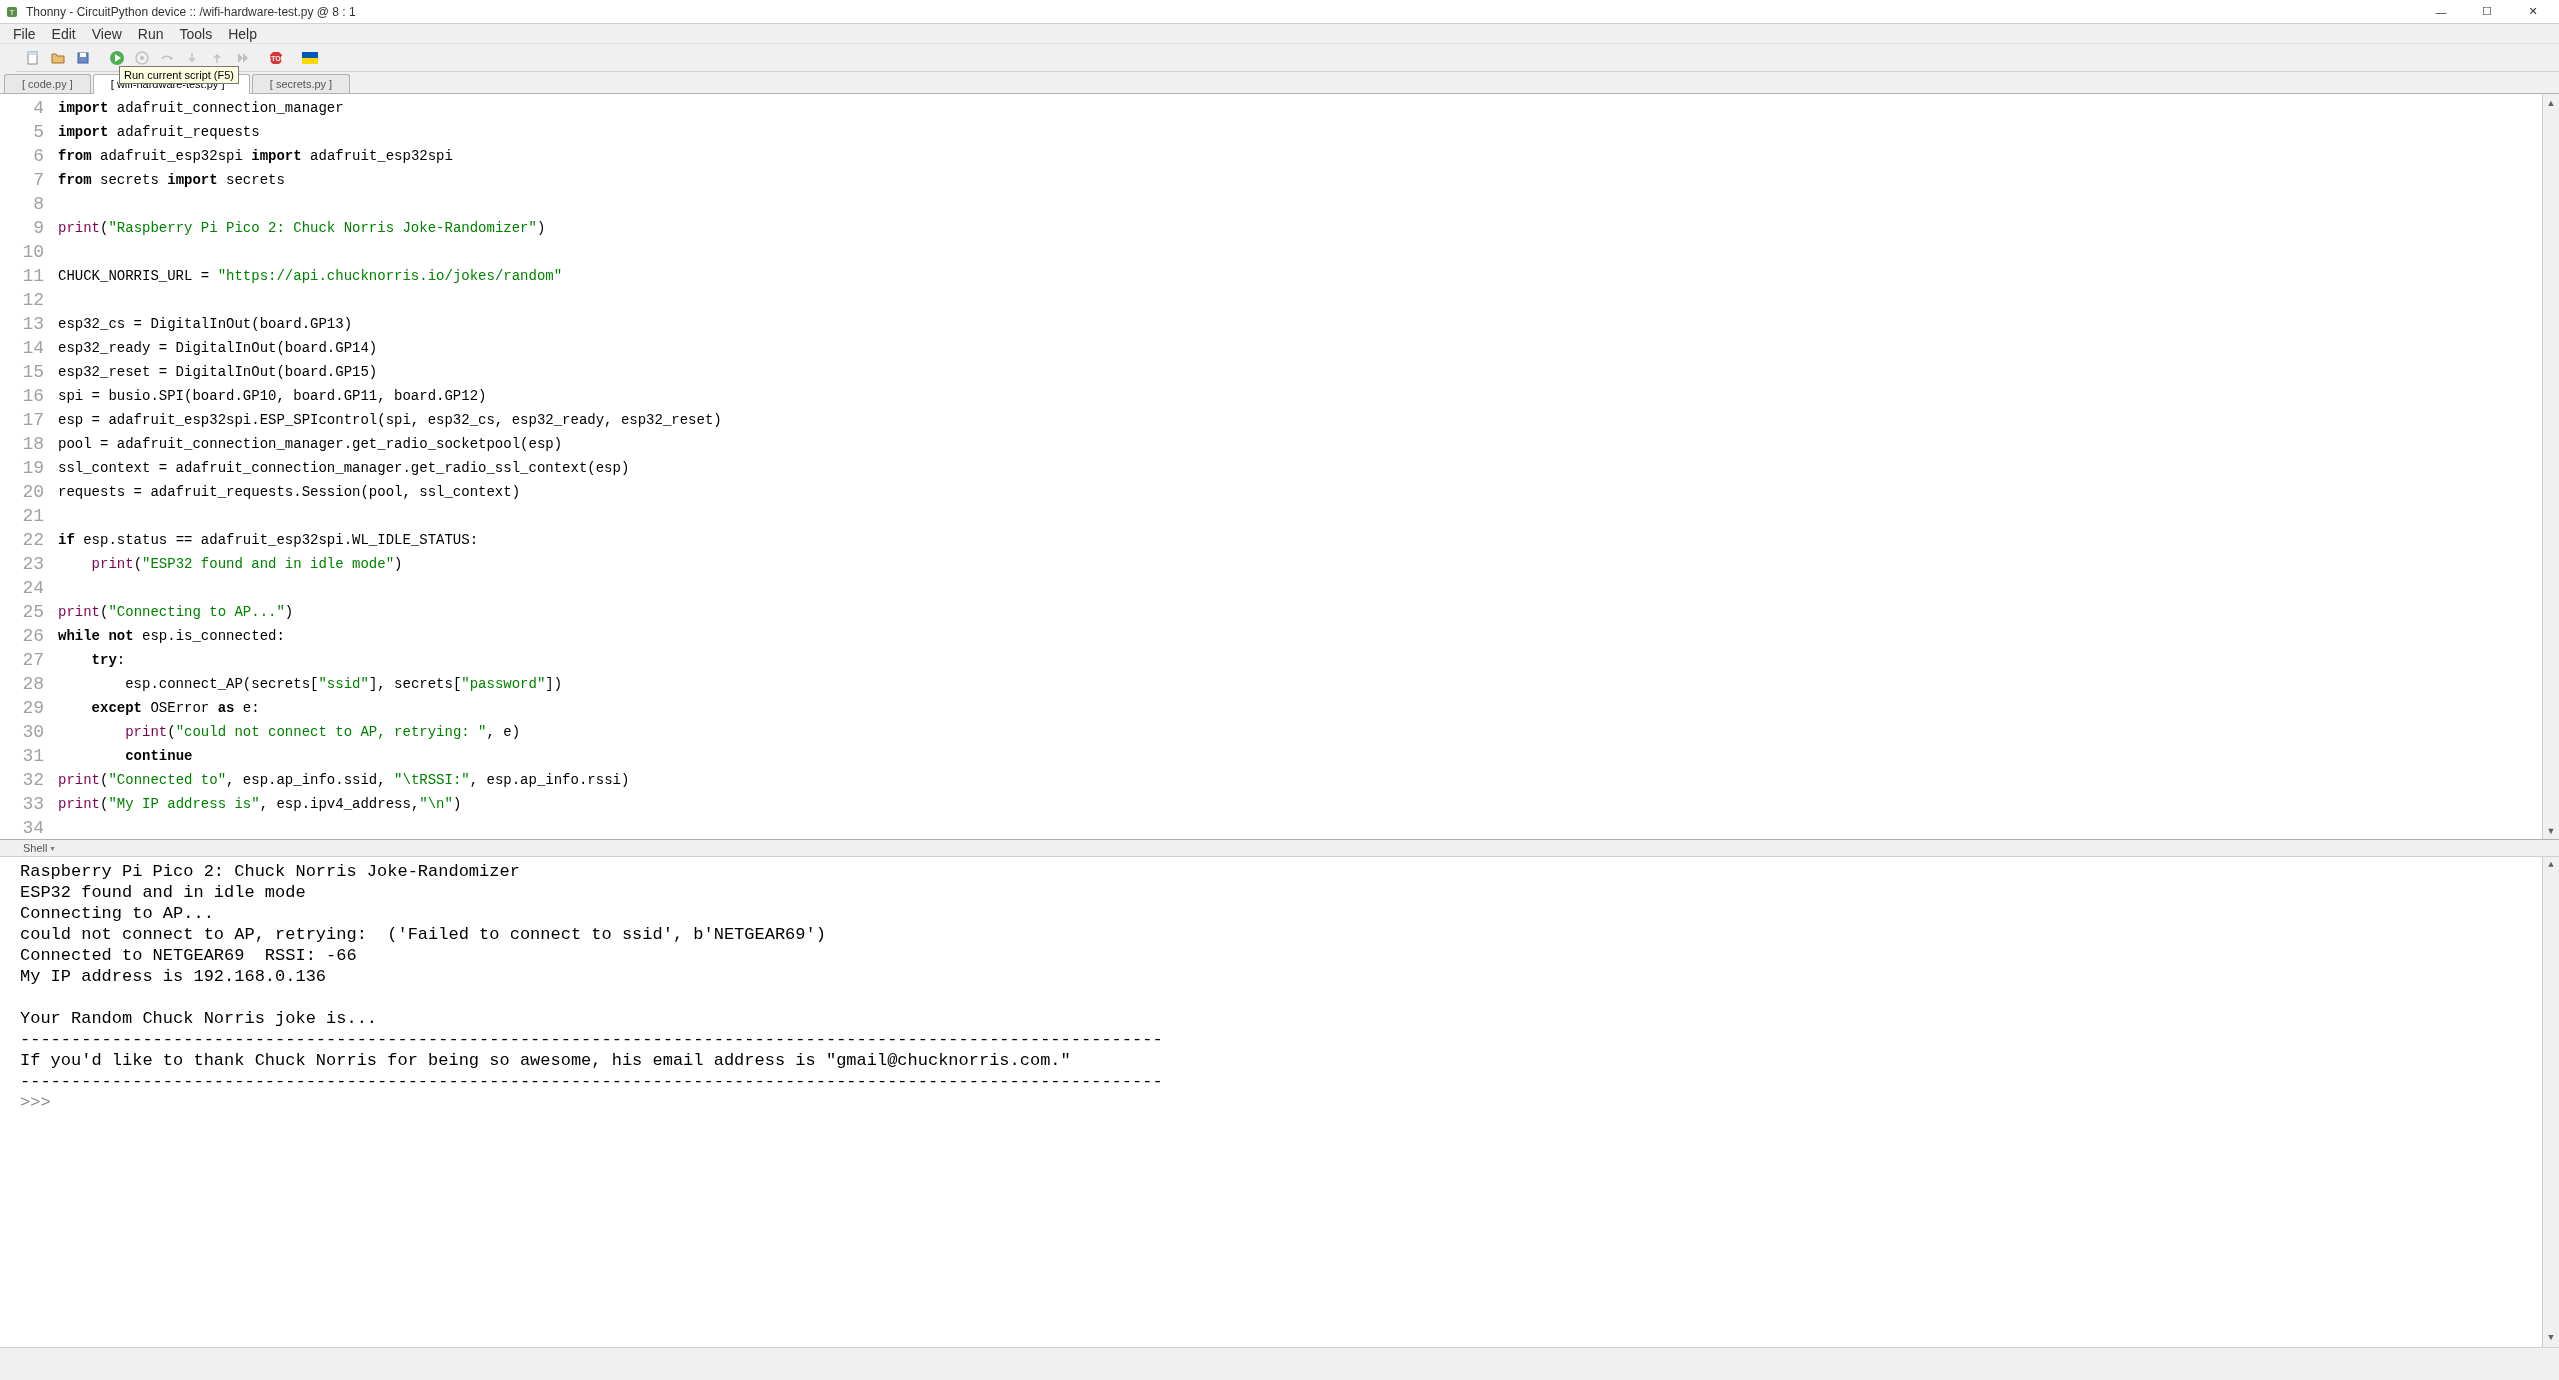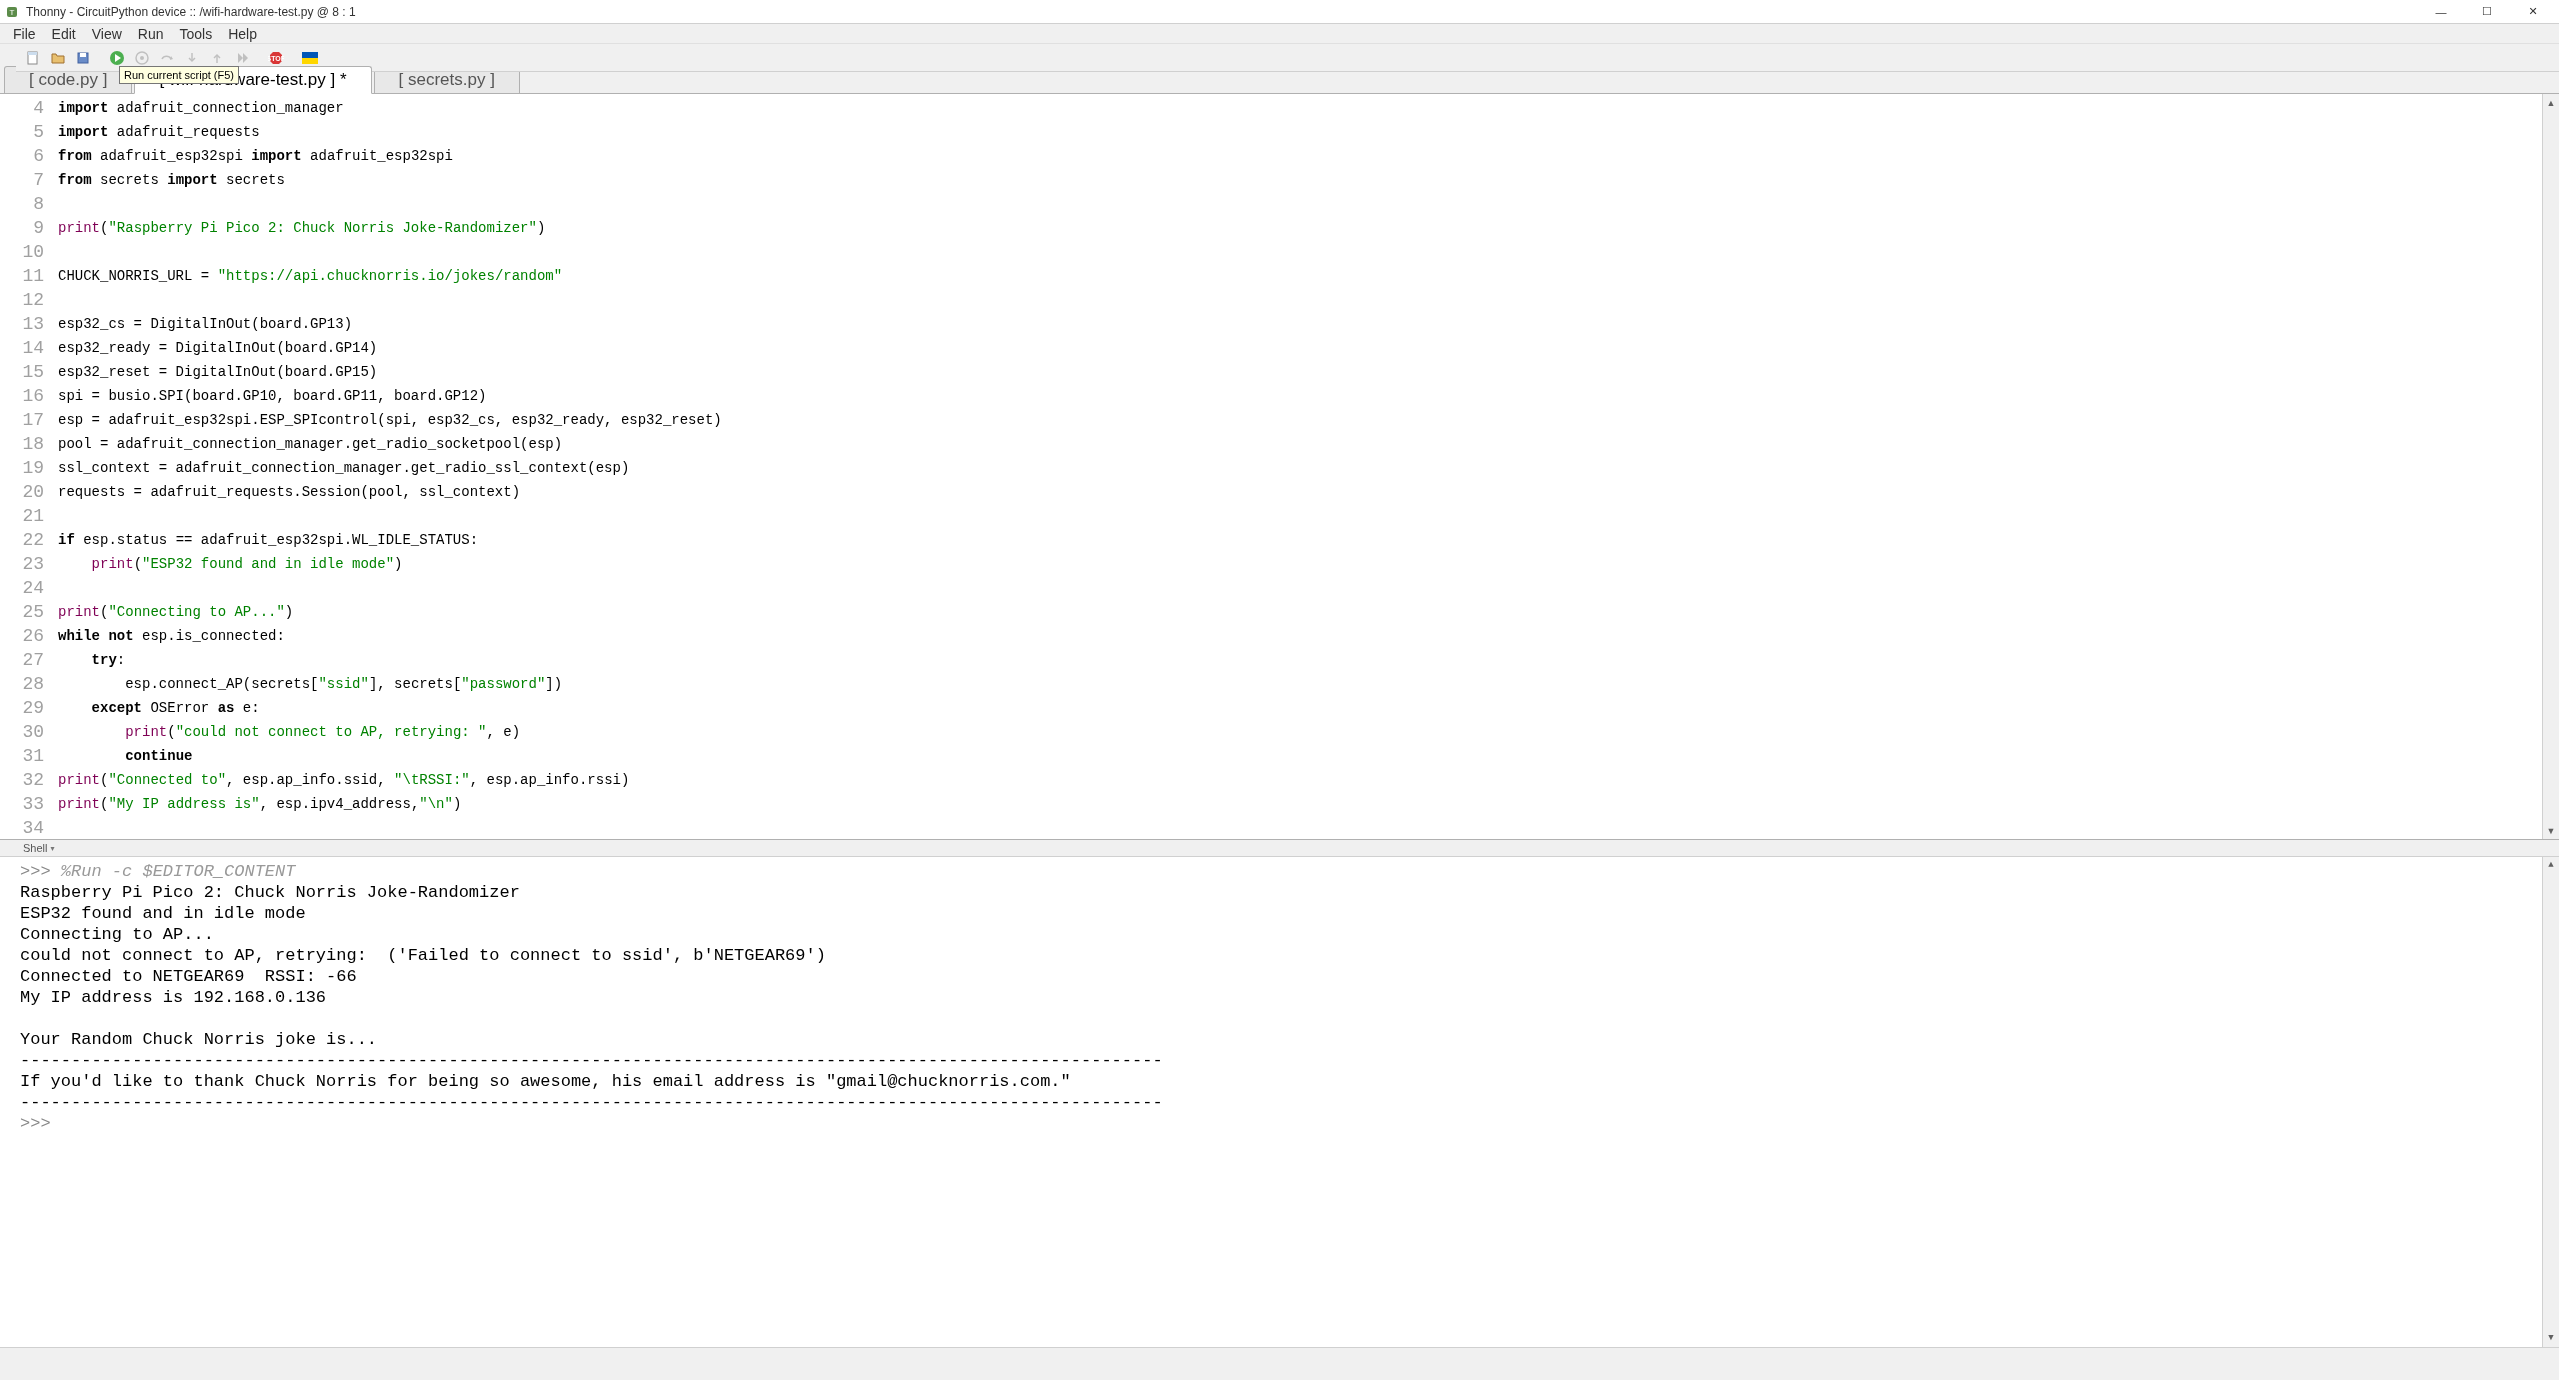--- a/index.html
+++ b/index.html
@@ -99,22 +99,22 @@
     }
     .tabs {
       height: 22px;
       background: #f0f0f0;
       display: flex;
       align-items: flex-end;
       padding: 0 4px;
       border-bottom: 1px solid #b0b0b0;
     }
     .tab {
-      padding: 3px 24px;
-      font-size: 17px;
+      padding: 3px 17px;
+      font-size: 11px;
       background: #e8e8e8;
       border: 1px solid #b0b0b0;
       border-bottom: none;
       margin-right: 2px;
       border-radius: 3px 3px 0 0;
       cursor: pointer;
       color: #555;
       text-align: center;
     }
     .tab.active {
@@ -355,21 +355,21 @@
     <div class="scroll-arrow bottom">▼</div>
   </div>
 </div>
 
 <div class="shell-header">
   <span>Shell</span>
   <span class="shell-dropdown">▾</span>
 </div>
 
 <div class="shell-area">
-  <div class="shell-content" id="shell-content"><div><span class="prompt">&gt;&gt;&gt;</span><span class="shell-cmd"> %Run -c $EDITOR_CONTENT</span></div><div>Raspberry Pi Pico 2: Chuck Norris Joke-Randomizer
+  <div class="shell-content" id="shell-content"><div>Raspberry Pi Pico 2: Chuck Norris Joke-Randomizer
 ESP32 found and in idle mode
 Connecting to AP...
 could not connect to AP, retrying:  ('Failed to connect to ssid', b'NETGEAR69')
 Connected to NETGEAR69  RSSI: -66
 My IP address is 192.168.0.136
 
 Your Random Chuck Norris joke is...
 ----------------------------------------------------------------------------------------------------------------
 If you'd like to thank Chuck Norris for being so awesome, his email address is "gmail@chucknorris.com."
 ----------------------------------------------------------------------------------------------------------------

